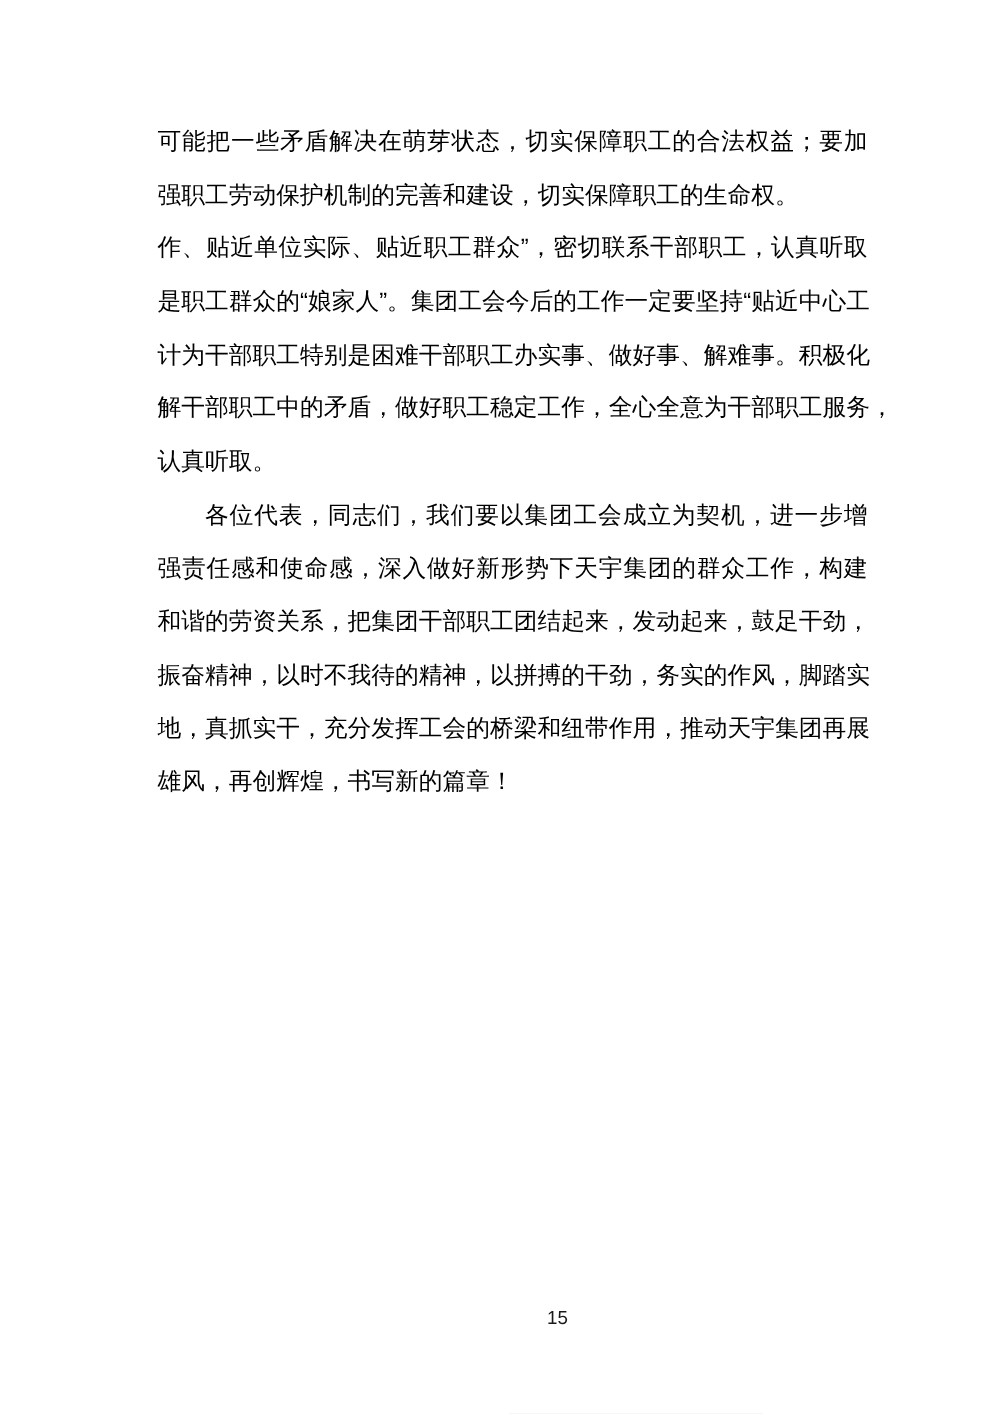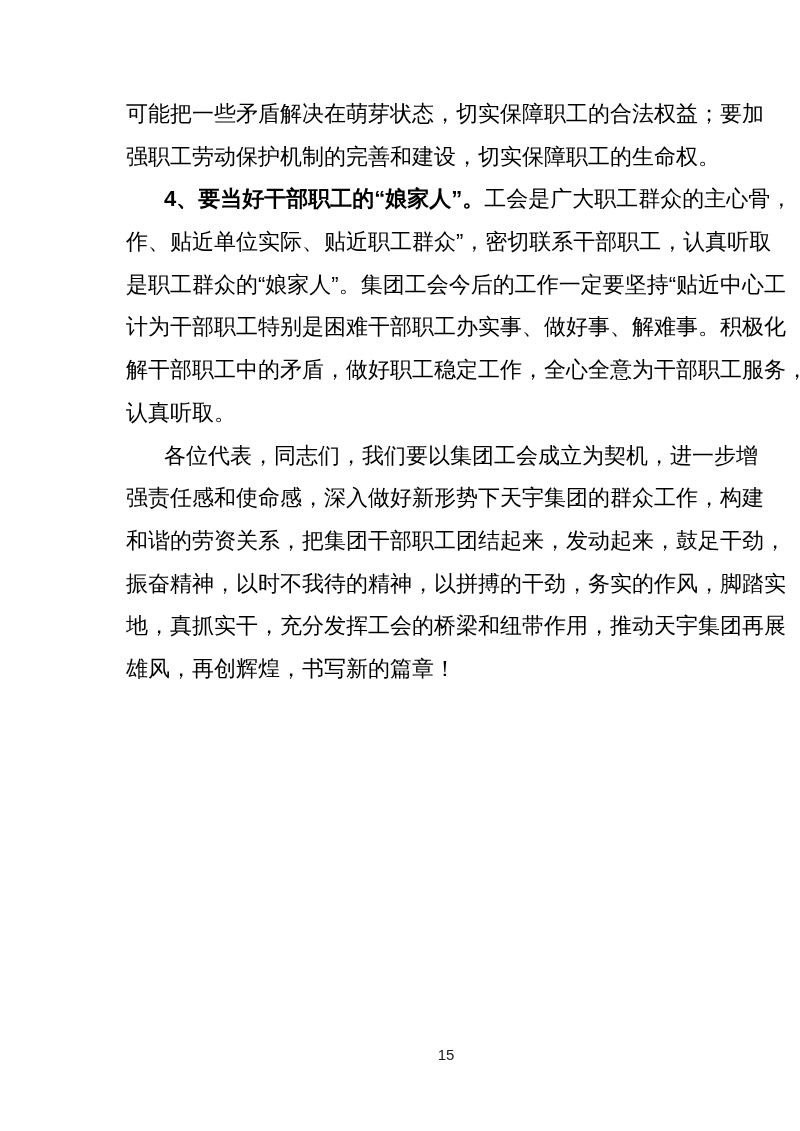--- a/index.html
+++ b/index.html
@@ -12,21 +12,21 @@
     color: #000000;
     overflow: hidden;
   }
   .textblock {
     position: absolute;
     left: 126px;
     top: 93px;
     width: 568px;
   }
   .line {
-    font-size: 22px;
+    font-size: 19px;
     line-height: 42.7px;
     height: 42.7px;
     text-align: justify;
     text-align-last: justify;
     white-space: nowrap;
     overflow: visible;
   }
   .line.end {
     text-align: right;
     text-align-last: left;
@@ -51,21 +51,20 @@
 <body>
 
 <div class="page">
 
   <div class="textblock">
 
     <div class="line">可能把一些矛盾解决在萌芽状态，切实保障职工的合法权益；要加</div>
 
     <div class="line end">强职工劳动保护机制的完善和建设，切实保障职工的生命权。</div>
 
-    <div class="line indent"><span class="b">4、要当好干部职工的“娘家人”。</span><span>工会是广大职工群众的主心骨，</span></div>
 
     <div class="line">作、贴近单位实际、贴近职工群众”，密切联系干部职工，认真听取</div>
 
     <div class="line">是职工群众的“娘家人”。集团工会今后的工作一定要坚持“贴近中心工</div>
 
 
     <div class="line">计为干部职工特别是困难干部职工办实事、做好事、解难事。积极化</div>
 
     <div class="line">解干部职工中的矛盾，做好职工稳定工作，全心全意为干部职工服务，</div>
 

